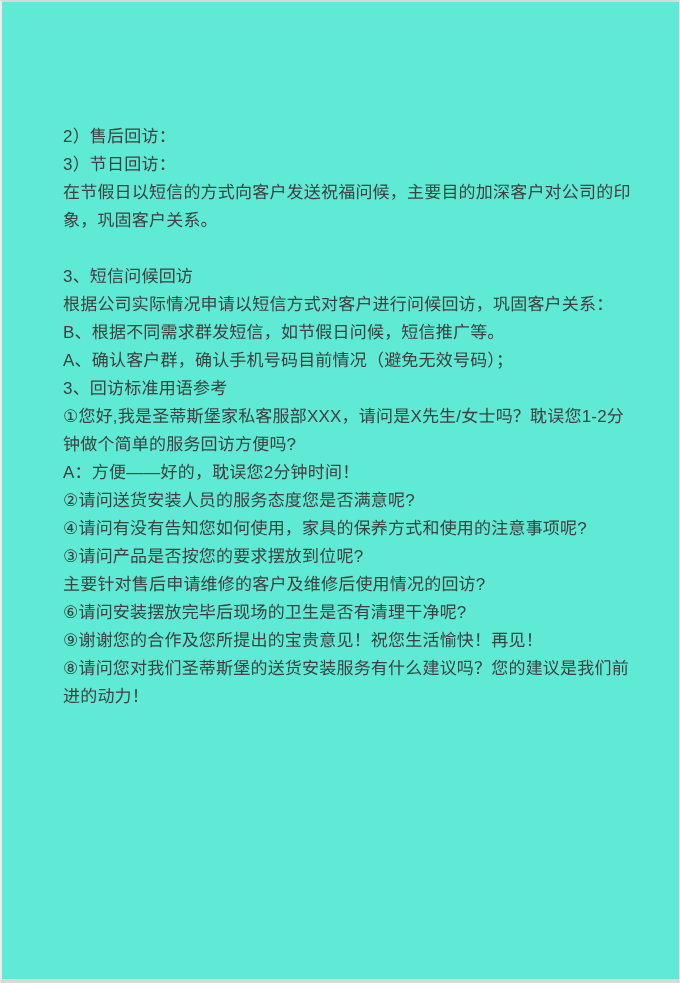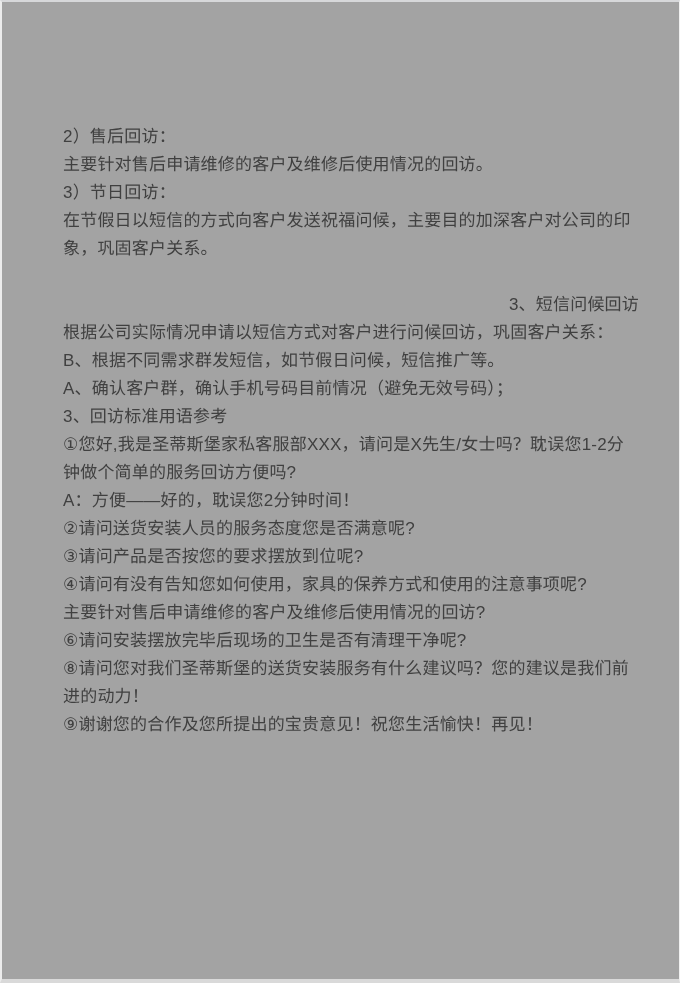--- a/index.html
+++ b/index.html
@@ -10,21 +10,21 @@
     width: 680px;
     height: 983px;
     background: #e2e3e5;
     font-family: "Liberation Sans", "DejaVu Sans", sans-serif;
     overflow: hidden;
   }
   .page {
     box-sizing: border-box;
     width: 680px;
     height: 983px;
-    background: #a3a3a3;
+    background: #5eead4;
     border-top: 2px solid #d7d8da;
     border-bottom: 4px solid #d9d9d9;
     border-left: 2px solid #ececec;
     border-right: 1px solid #f1f1f1;
     position: relative;
   }
   .content {
     position: absolute;
     top: 121px;
     left: 61px;
@@ -36,40 +36,38 @@
     text-align: left;
   }
   .content p {
     margin: 0;
     padding: 0;
     word-break: break-word;
     overflow-wrap: break-word;
   }
   .content p.gap-before {
     margin-top: 28px;
-    text-align: right;
   }
 </style>
 </head>
 <body>
 
 <div class="page">
   <div class="content">
     <p>2）售后回访：</p>
-    <p>主要针对售后申请维修的客户及维修后使用情况的回访。</p>
     <p>3）节日回访：</p>
     <p>在节假日以短信的方式向客户发送祝福问候，主要目的加深客户对公司的印象，巩固客户关系。</p>
     <p class="gap-before">3、短信问候回访</p>
     <p>根据公司实际情况申请以短信方式对客户进行问候回访，巩固客户关系：</p>
     <p>B、根据不同需求群发短信，如节假日问候，短信推广等。</p>
     <p>A、确认客户群，确认手机号码目前情况（避免无效号码）；</p>
     <p>3、回访标准用语参考</p>
     <p>①您好,我是圣蒂斯堡家私客服部XXX，请问是X先生/女士吗？耽误您1-2分钟做个简单的服务回访方便吗?</p>
     <p>A：方便——好的，耽误您2分钟时间！</p>
     <p>②请问送货安装人员的服务态度您是否满意呢?</p>
+    <p>④请问有没有告知您如何使用，家具的保养方式和使用的注意事项呢?</p>
     <p>③请问产品是否按您的要求摆放到位呢?</p>
-    <p>④请问有没有告知您如何使用，家具的保养方式和使用的注意事项呢?</p>
     <p>主要针对售后申请维修的客户及维修后使用情况的回访?</p>
     <p>⑥请问安装摆放完毕后现场的卫生是否有清理干净呢?</p>
+    <p>⑨谢谢您的合作及您所提出的宝贵意见！祝您生活愉快！再见！</p>
     <p>⑧请问您对我们圣蒂斯堡的送货安装服务有什么建议吗？您的建议是我们前进的动力！</p>
-    <p>⑨谢谢您的合作及您所提出的宝贵意见！祝您生活愉快！再见！</p>
   </div>
 </div>
 
 </body></html>

